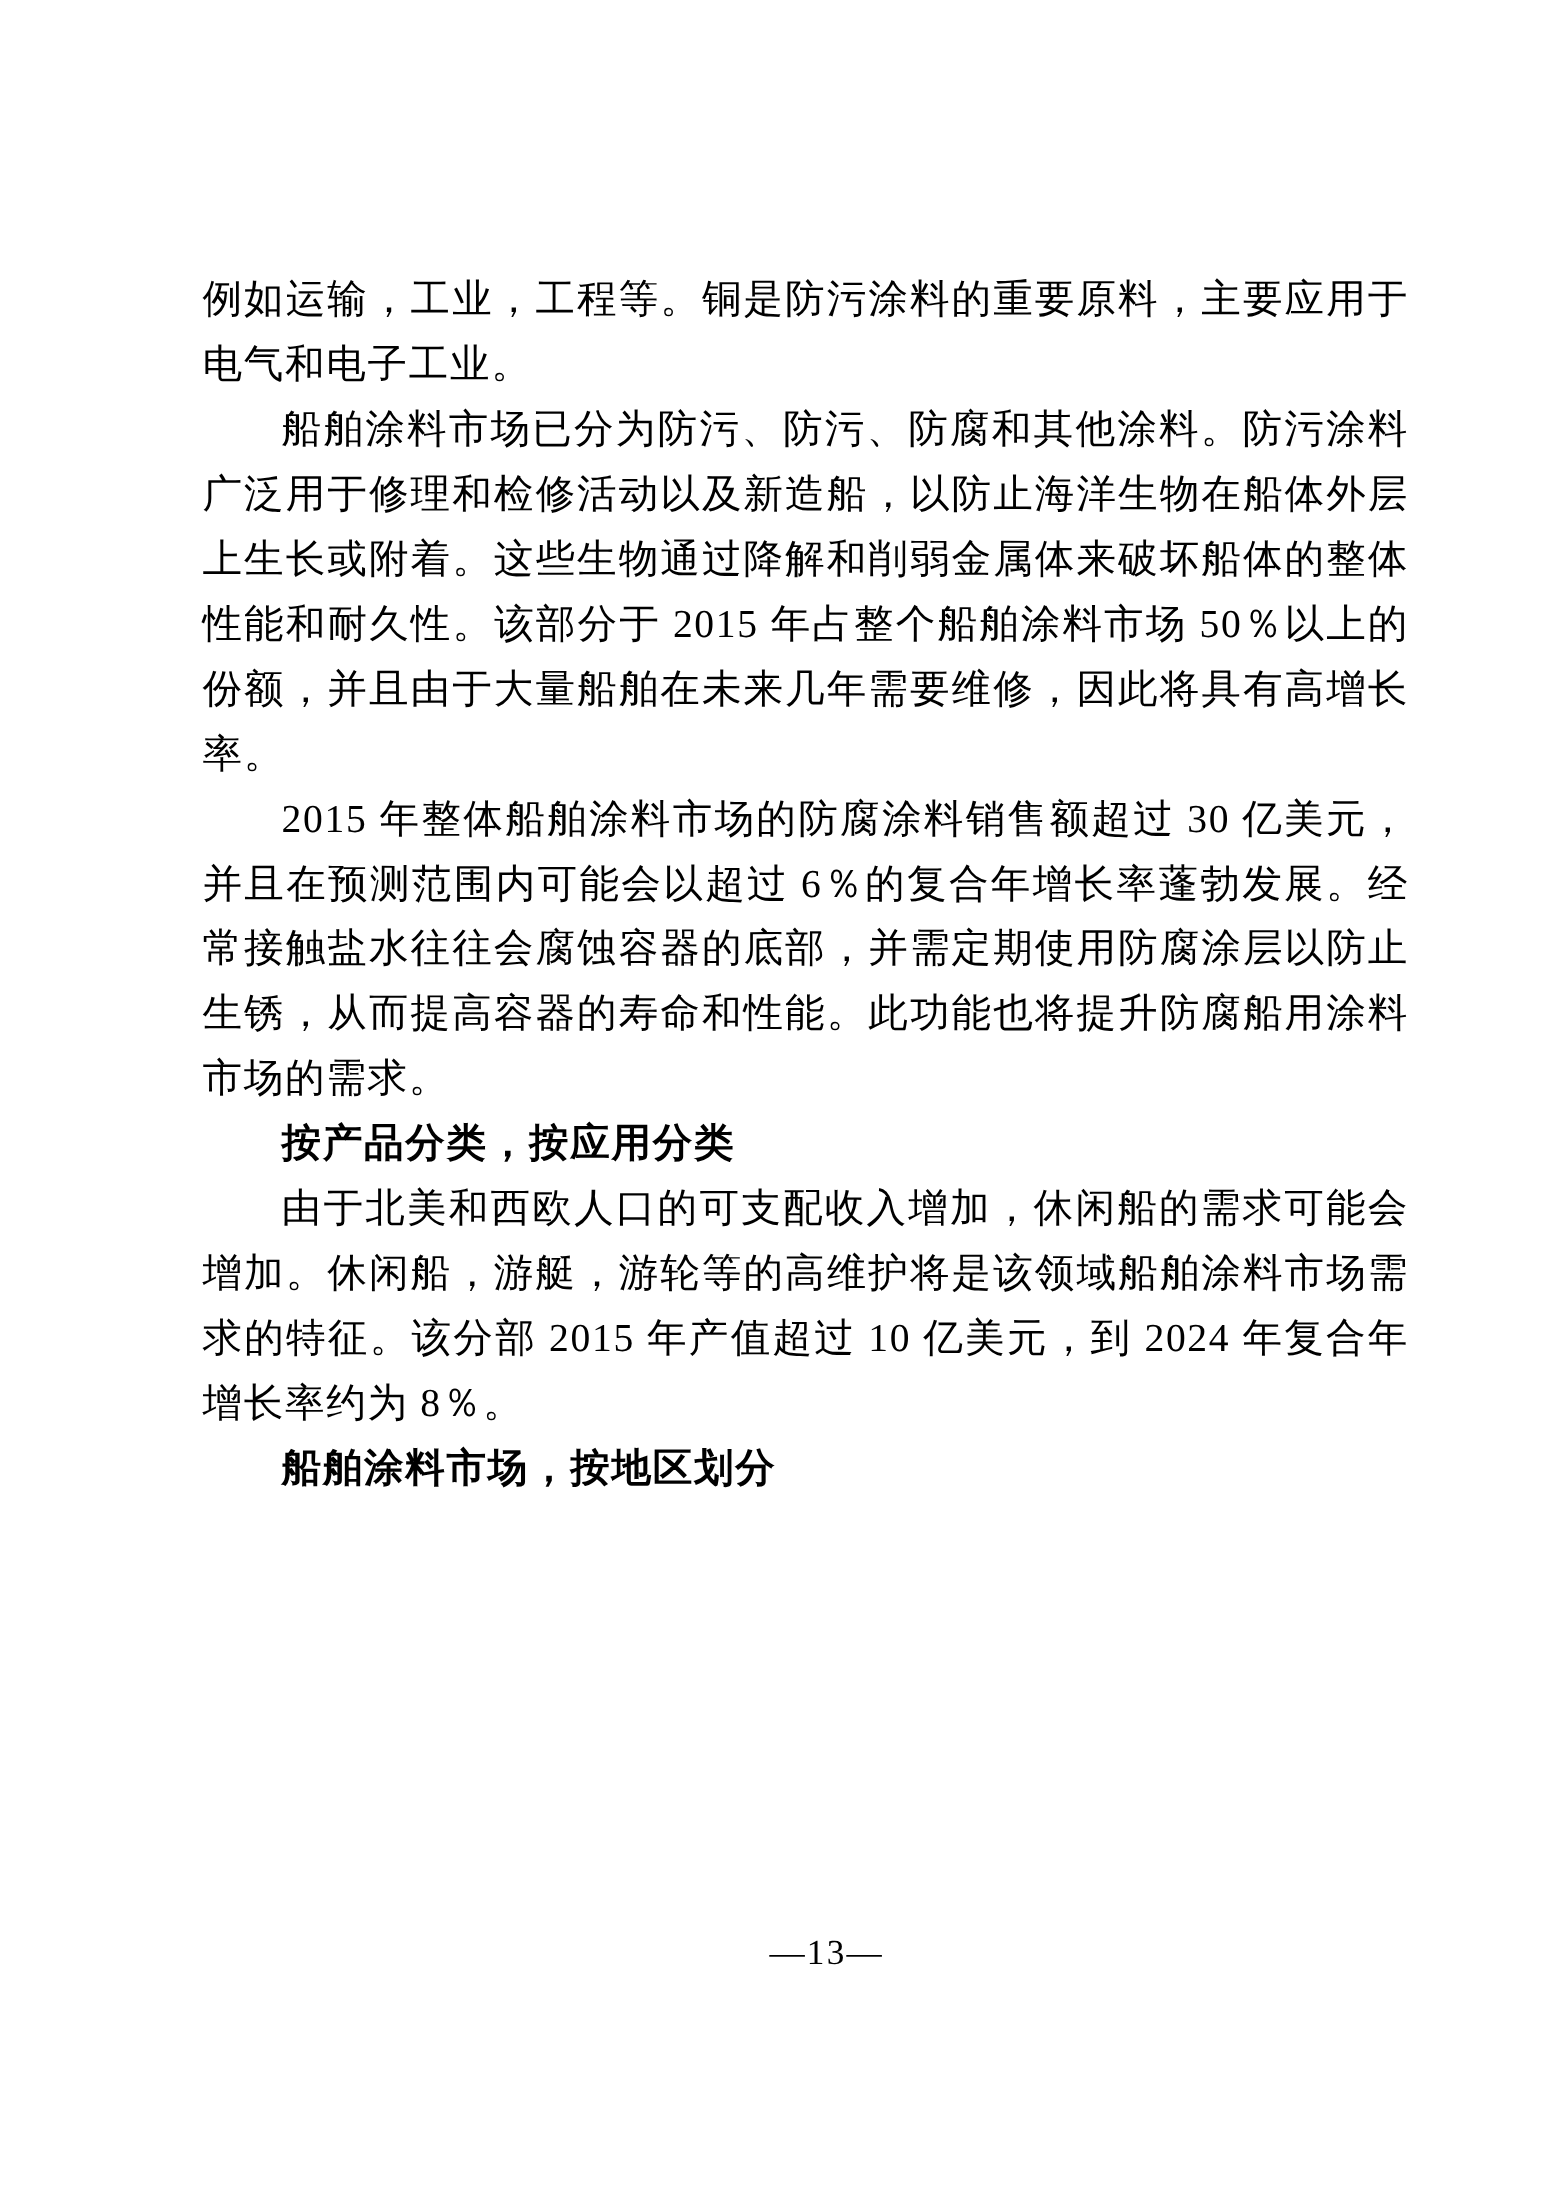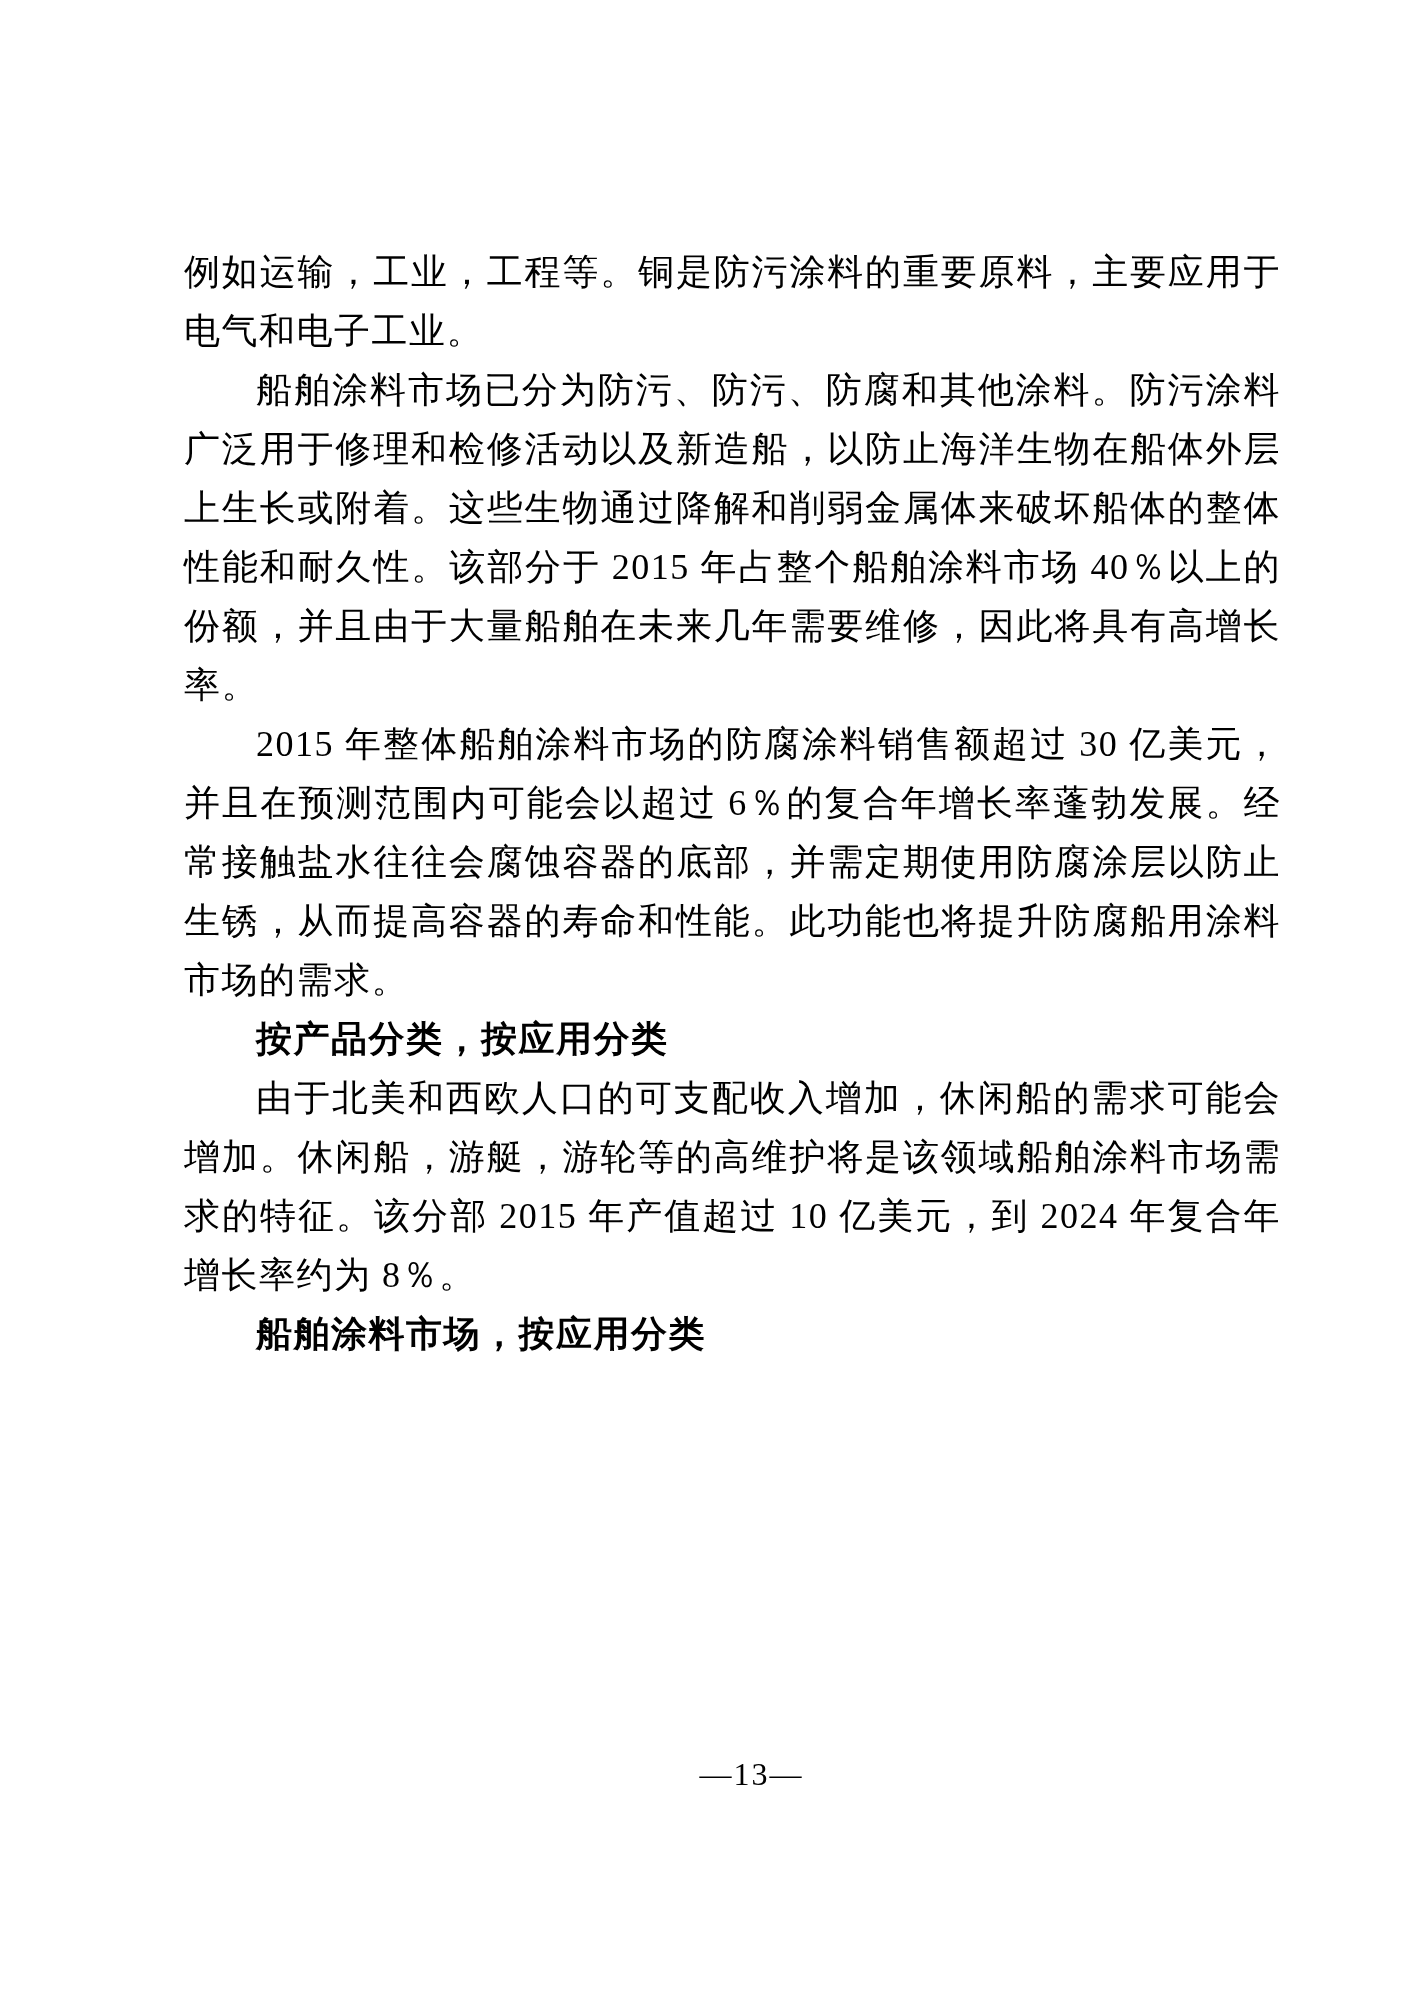--- a/index.html
+++ b/index.html
@@ -54,22 +54,22 @@
     letter-spacing: 2px;
     color: #000000;
   }
 </style>
 </head>
 <body>
 
 <div class="page">
   <div class="content">
     <p class="para no-indent">例如运输，工业，工程等。铜是防污涂料的重要原料，主要应用于电气和电子工业。</p>
-    <p class="para">船舶涂料市场已分为防污、防污、防腐和其他涂料。防污涂料广泛用于修理和检修活动以及新造船，以防止海洋生物在船体外层上生长或附着。这些生物通过降解和削弱金属体来破坏船体的整体性能和耐久性。该部分于 2015 年占整个船舶涂料市场 40％以上的份额，并且由于大量船舶在未来几年需要维修，因此将具有高增长率。</p>
+    <p class="para">船舶涂料市场已分为防污、防污、防腐和其他涂料。防污涂料广泛用于修理和检修活动以及新造船，以防止海洋生物在船体外层上生长或附着。这些生物通过降解和削弱金属体来破坏船体的整体性能和耐久性。该部分于 2015 年占整个船舶涂料市场 50％以上的份额，并且由于大量船舶在未来几年需要维修，因此将具有高增长率。</p>
     <p class="para">2015 年整体船舶涂料市场的防腐涂料销售额超过 30 亿美元，并且在预测范围内可能会以超过 6％的复合年增长率蓬勃发展。经常接触盐水往往会腐蚀容器的底部，并需定期使用防腐涂层以防止生锈，从而提高容器的寿命和性能。此功能也将提升防腐船用涂料市场的需求。</p>
     <h3 class="heading">按产品分类，按应用分类</h3>
     <p class="para">由于北美和西欧人口的可支配收入增加，休闲船的需求可能会增加。休闲船，游艇，游轮等的高维护将是该领域船舶涂料市场需求的特征。该分部 2015 年产值超过 10 亿美元，到 2024 年复合年增长率约为 8％。</p>
-    <h3 class="heading">船舶涂料市场，按应用分类</h3>
+    <h3 class="heading">船舶涂料市场，按地区划分</h3>
   </div>
   <div class="footer">
     <span class="page-number">—13—</span>
   </div>
 </div>
 
 </body></html>

